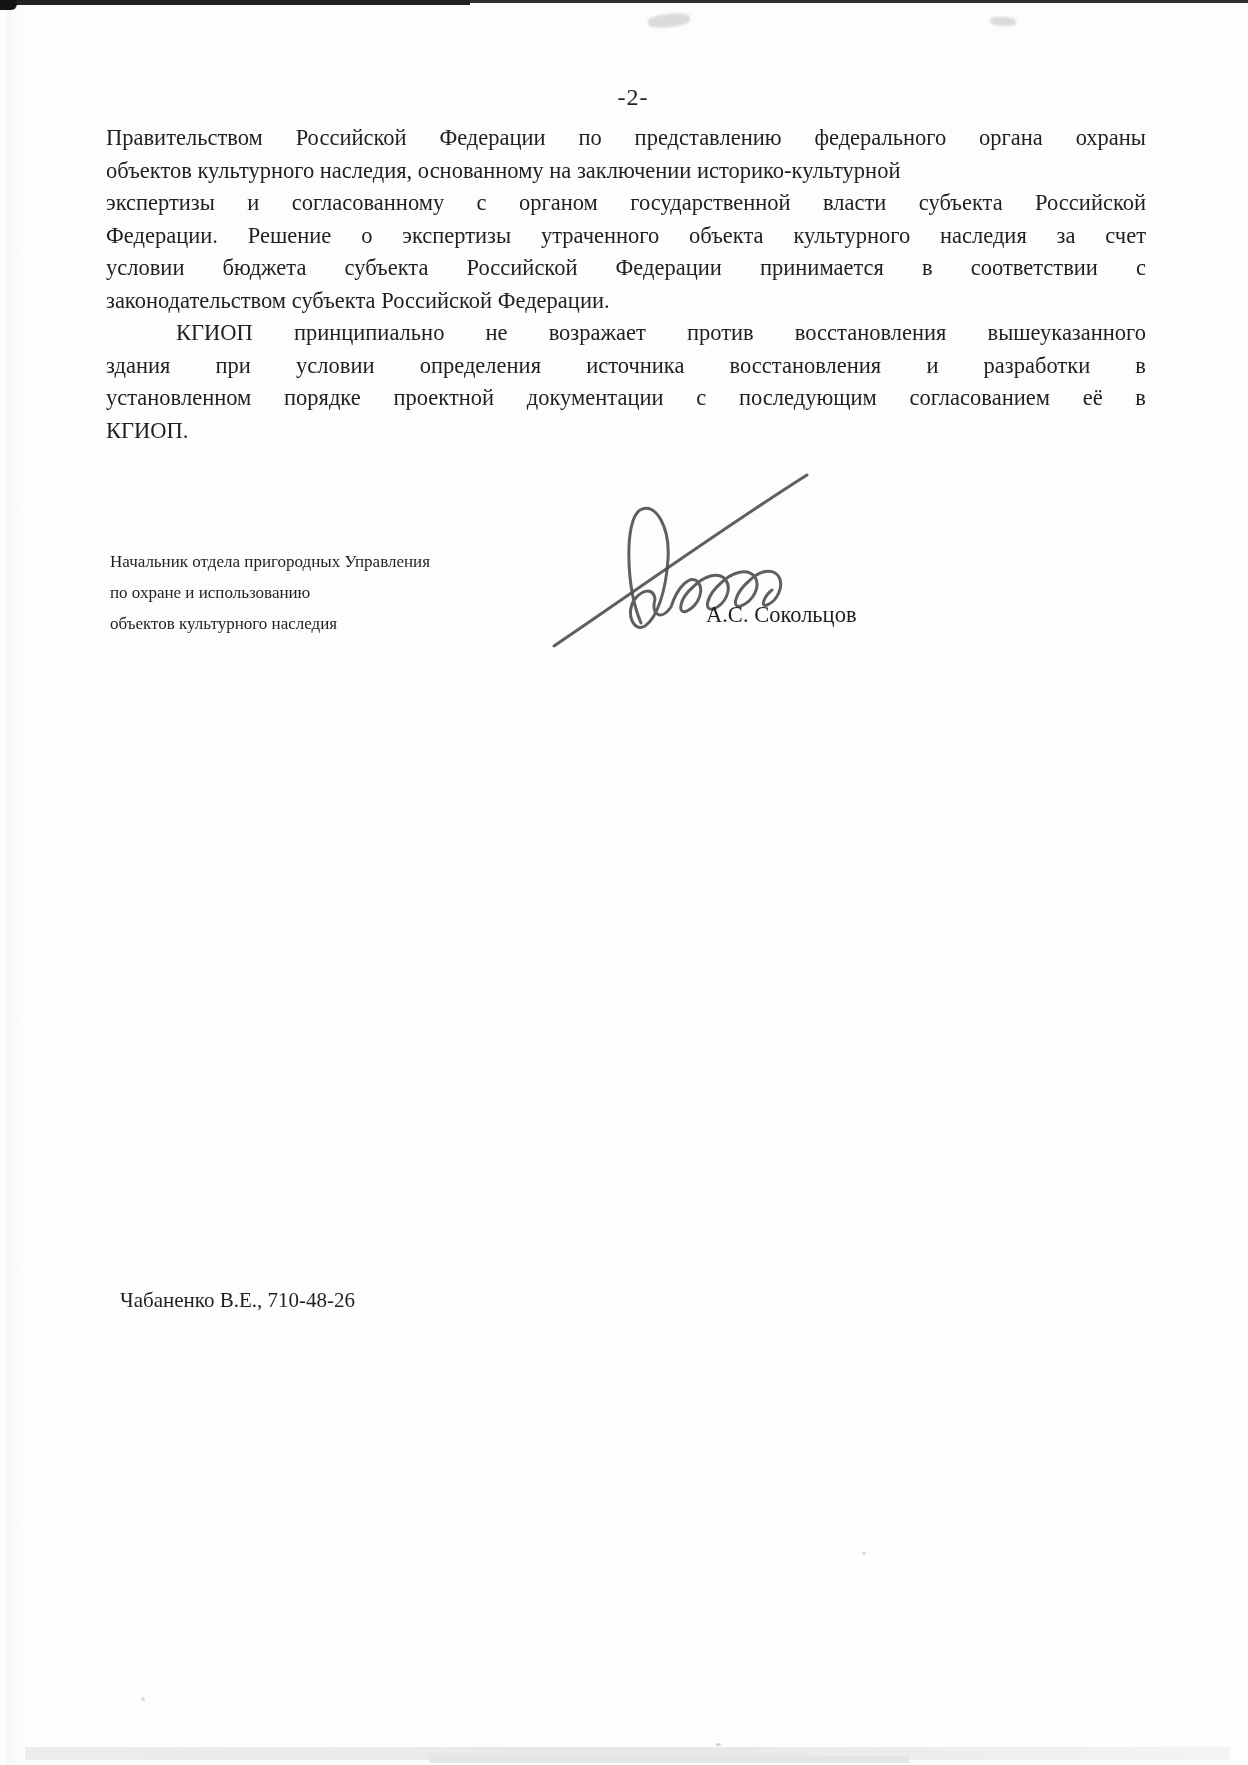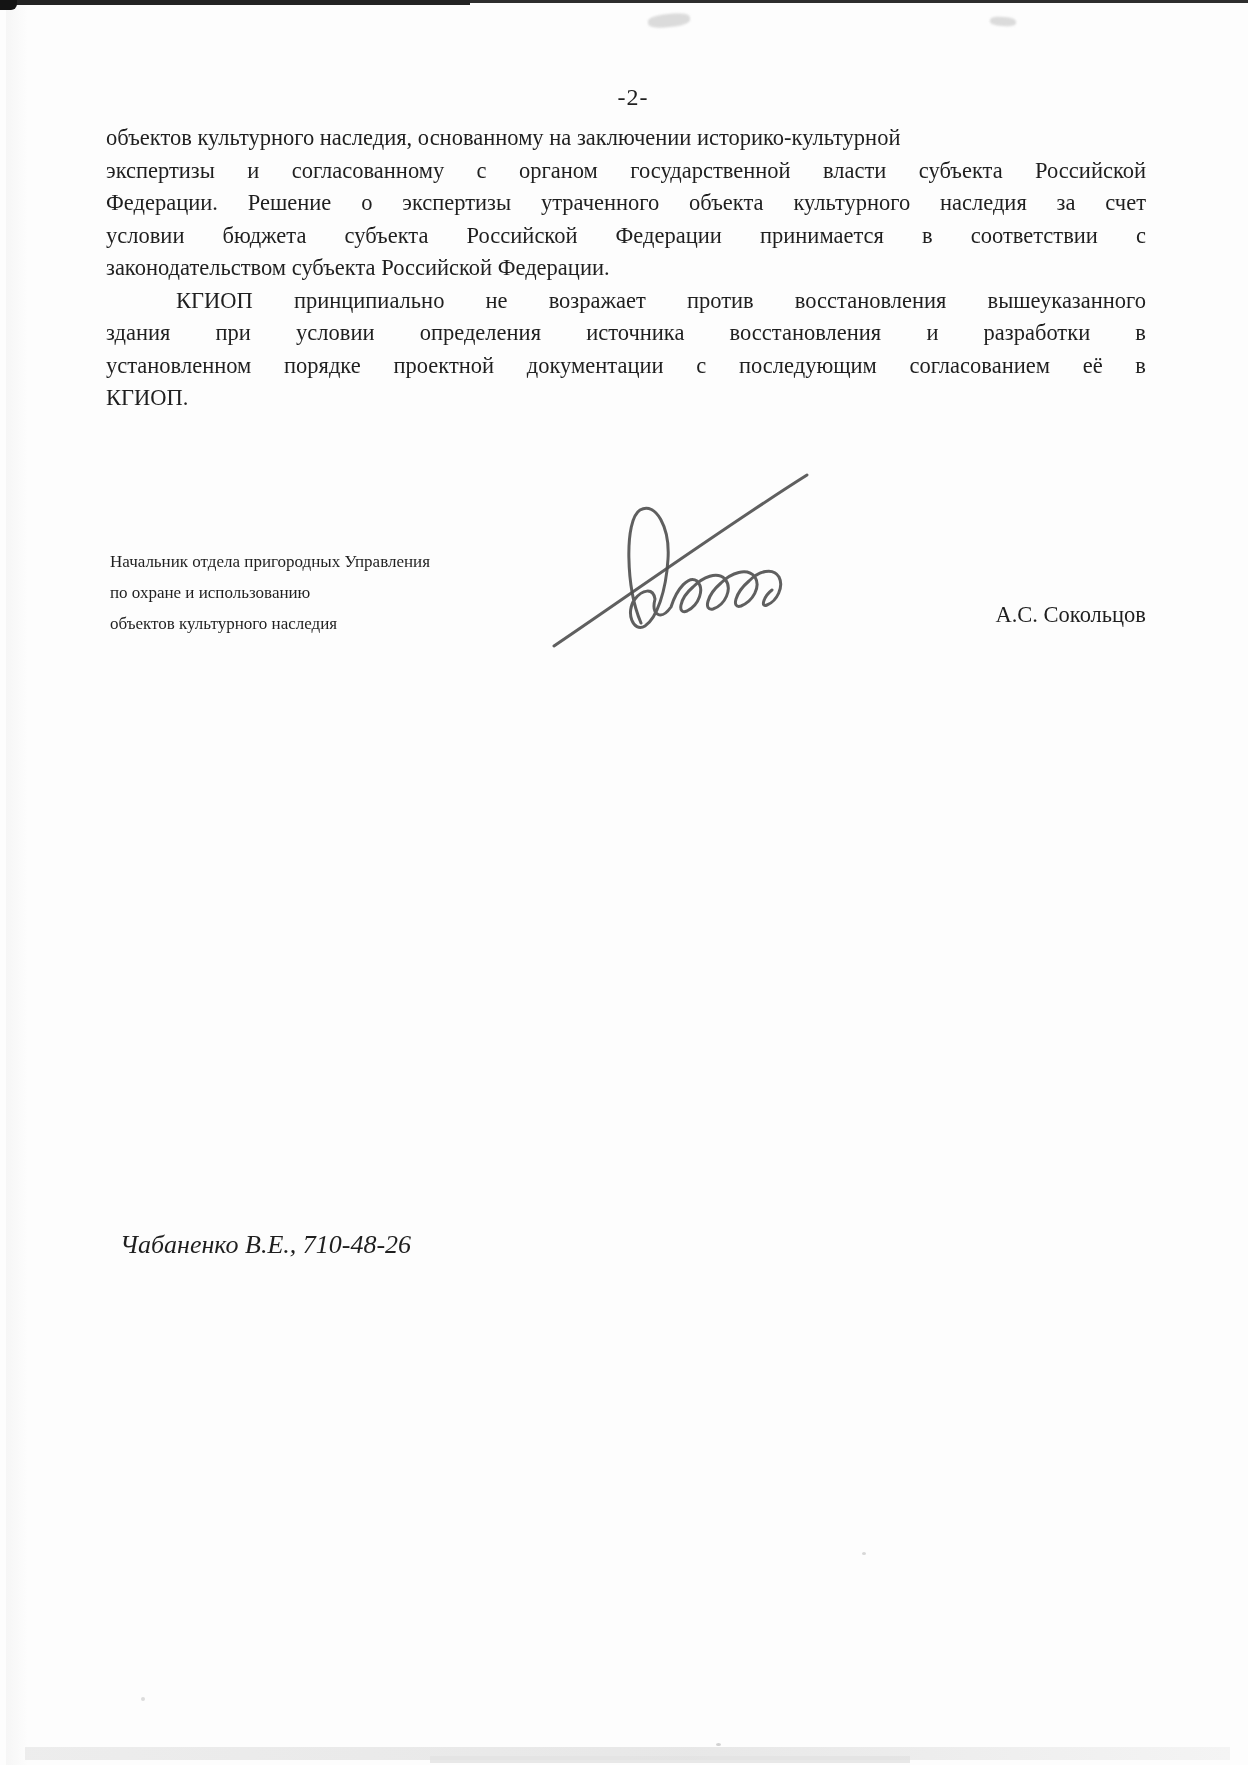--- a/index.html
+++ b/index.html
@@ -87,41 +87,39 @@
     text-indent:70px;
   }
 
   .signoff-title{
     position:absolute;left:110px;top:546px;width:560px;
     font-size:17px;
     line-height:31px;
   }
   .signer-name{
     position:absolute;left:706px;top:602px;width:440px;
-    text-align:right;
     font-size:22.5px;
   }
 
   .signature{
     position:absolute;left:540px;top:460px;width:280px;height:200px;
     pointer-events:none;
   }
   .signature path{
     fill:none;
     stroke:#4e4e4e;
     stroke-width:3;
     stroke-linecap:round;
     stroke-linejoin:round;
     opacity:.9;
   }
 
   .footer-contact{
-    position:absolute;left:120px;top:1230px;width:500px;
-    font-size:26px;
-    font-style:italic;
+    position:absolute;left:120px;top:1288px;width:500px;
+    font-size:21px;
   }
 </style>
 </head>
 <body>
 
 <div class="page">
 
   <div class="left-scan-band"></div>
   <div class="top-edge-line"></div>
   <div class="top-edge-thick"></div>
@@ -130,20 +128,21 @@
   <div class="smudge s2"></div>
   <div class="speck p1"></div>
   <div class="speck p2"></div>
   <div class="speck p3"></div>
   <div class="bottom-band"></div>
   <div class="bottom-band2"></div>
 
   <div class="page-number">-2-</div>
 
   <div class="body-text">
+    <div class="line">Правительством Российской Федерации по представлению федерального органа охраны</div>
     <div class="line left">объектов культурного наследия, основанному на заключении историко-культурной</div>
     <div class="line">экспертизы и согласованному с органом государственной власти субъекта Российской</div>
     <div class="line">Федерации. Решение о экспертизы утраченного объекта культурного наследия за счет</div>
     <div class="line">условии бюджета субъекта Российской Федерации принимается в соответствии с</div>
     <div class="line left">законодательством субъекта Российской Федерации.</div>
     <div class="line indent">КГИОП принципиально не возражает против восстановления вышеуказанного</div>
     <div class="line">здания при условии определения источника восстановления и разработки в</div>
     <div class="line">установленном порядке проектной документации с последующим согласованием её в</div>
     <div class="line left">КГИОП.</div>
   </div>

